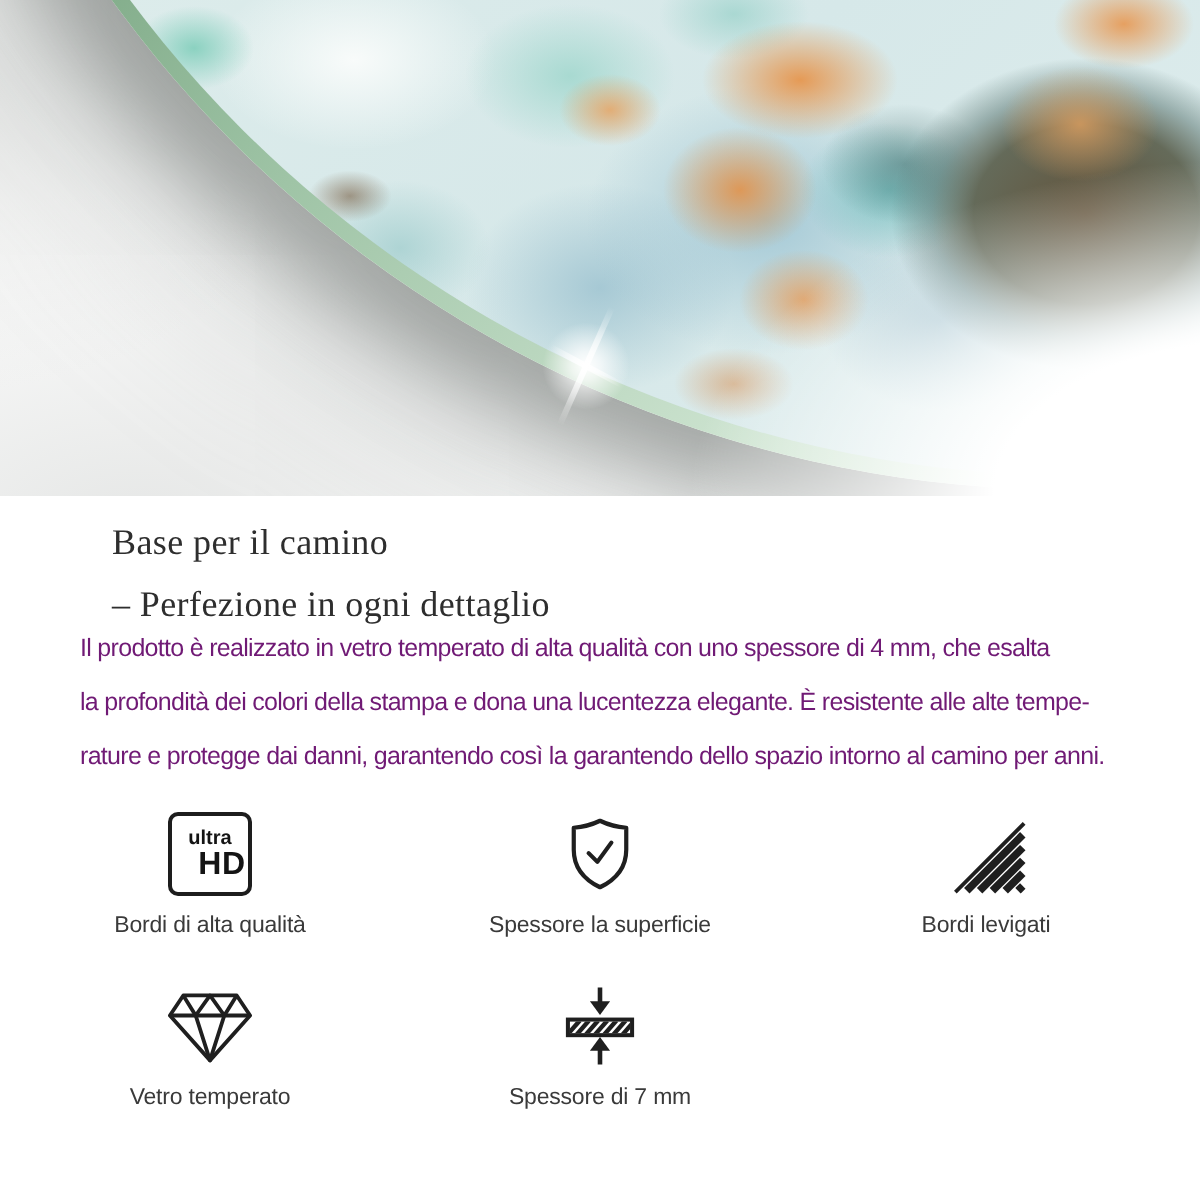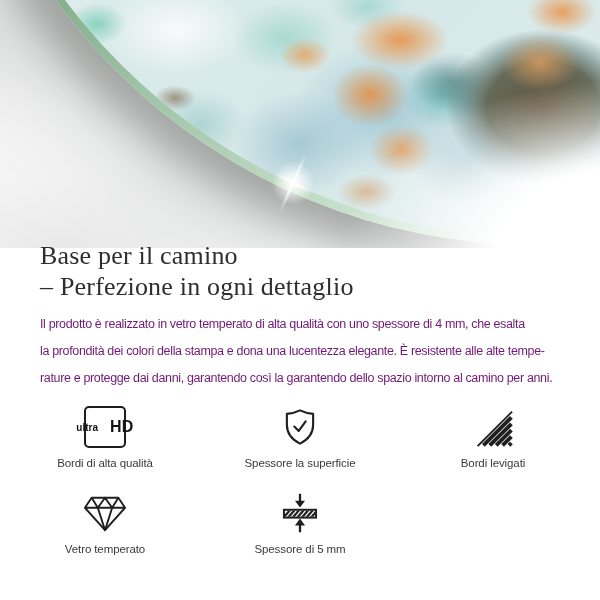--- a/index.html
+++ b/index.html
@@ -57,43 +57,43 @@
   }
   .sparkle .ray{
     position:absolute;left:50%;top:50%;width:3px;height:64px;
     background:linear-gradient(to bottom, rgba(255,255,255,0) 0%, #fff 50%, rgba(255,255,255,0) 100%);
   }
   .sparkle .r1{transform:translate(-50%,-50%) rotate(24deg);}
   .sparkle .r2{height:40px;transform:translate(-50%,-50%) rotate(-62deg);}
 
   
   .heading{
-    position:absolute;top:240px;left:40px;margin:0;
+    position:absolute;top:240px;left:40px;margin:16px;
     font-family:"Liberation Serif", serif;font-weight:400;
-    font-size:26px;line-height:31px;letter-spacing:.2px;color:#2e2e2e;
+    font-size:18px;line-height:31px;letter-spacing:.2px;color:#2e2e2e;
   }
   .heading .h-line{display:block;}
   .description{
     position:absolute;top:311px;left:40px;width:530px;
     font-size:12.5px;line-height:27px;letter-spacing:-0.35px;color:#701a75;
   }
   .description .d-line{display:block;white-space:nowrap;}
 
   
   .features{
     position:absolute;top:404px;left:30px;
     display:grid;grid-template-columns:150px 240px 146px;
   }
   .feature{display:flex;flex-direction:column;align-items:center;height:86px;}
   .icon-wrap{height:46px;display:flex;align-items:center;justify-content:center;}
   .feature .label{margin-top:7px;font-size:11.5px;letter-spacing:-0.1px;color:#3a3a3a;white-space:nowrap;}
 
   .hd-box{
     width:38px;height:38px;border:2.5px solid #1d1d1d;border-radius:5px;
-    display:flex;flex-direction:row;align-items:center;justify-content:center;color:#141414;
+    display:flex;flex-direction:column;align-items:center;justify-content:center;color:#141414;
   }
   .hd-top{font-size:10px;font-weight:700;line-height:11px;}
   .hd-bottom{font-size:16px;font-weight:800;line-height:16px;letter-spacing:.3px;margin-left:12px;}
 
   svg.ico{display:block;}
 </style>
 </head>
 <body>
 
 <div class="hero">
@@ -193,16 +193,16 @@
           <line x1="36" y1="29" x2="43" y2="21"></line>
         </g>
         <g fill="#1f1f1f">
           <rect x="22.75" y="3" width="2.5" height="9"></rect>
           <polygon points="18.5,10.5 29.5,10.5 24,18"></polygon>
           <rect x="22.75" y="36" width="2.5" height="9"></rect>
           <polygon points="18.5,37.5 29.5,37.5 24,30"></polygon>
         </g>
       </svg>
     </div>
-    <div class="label">Spessore di 5 mm</div>
+    <div class="label">Spessore di 7 mm</div>
   </div>
 
 </div>
 
 </body></html>

